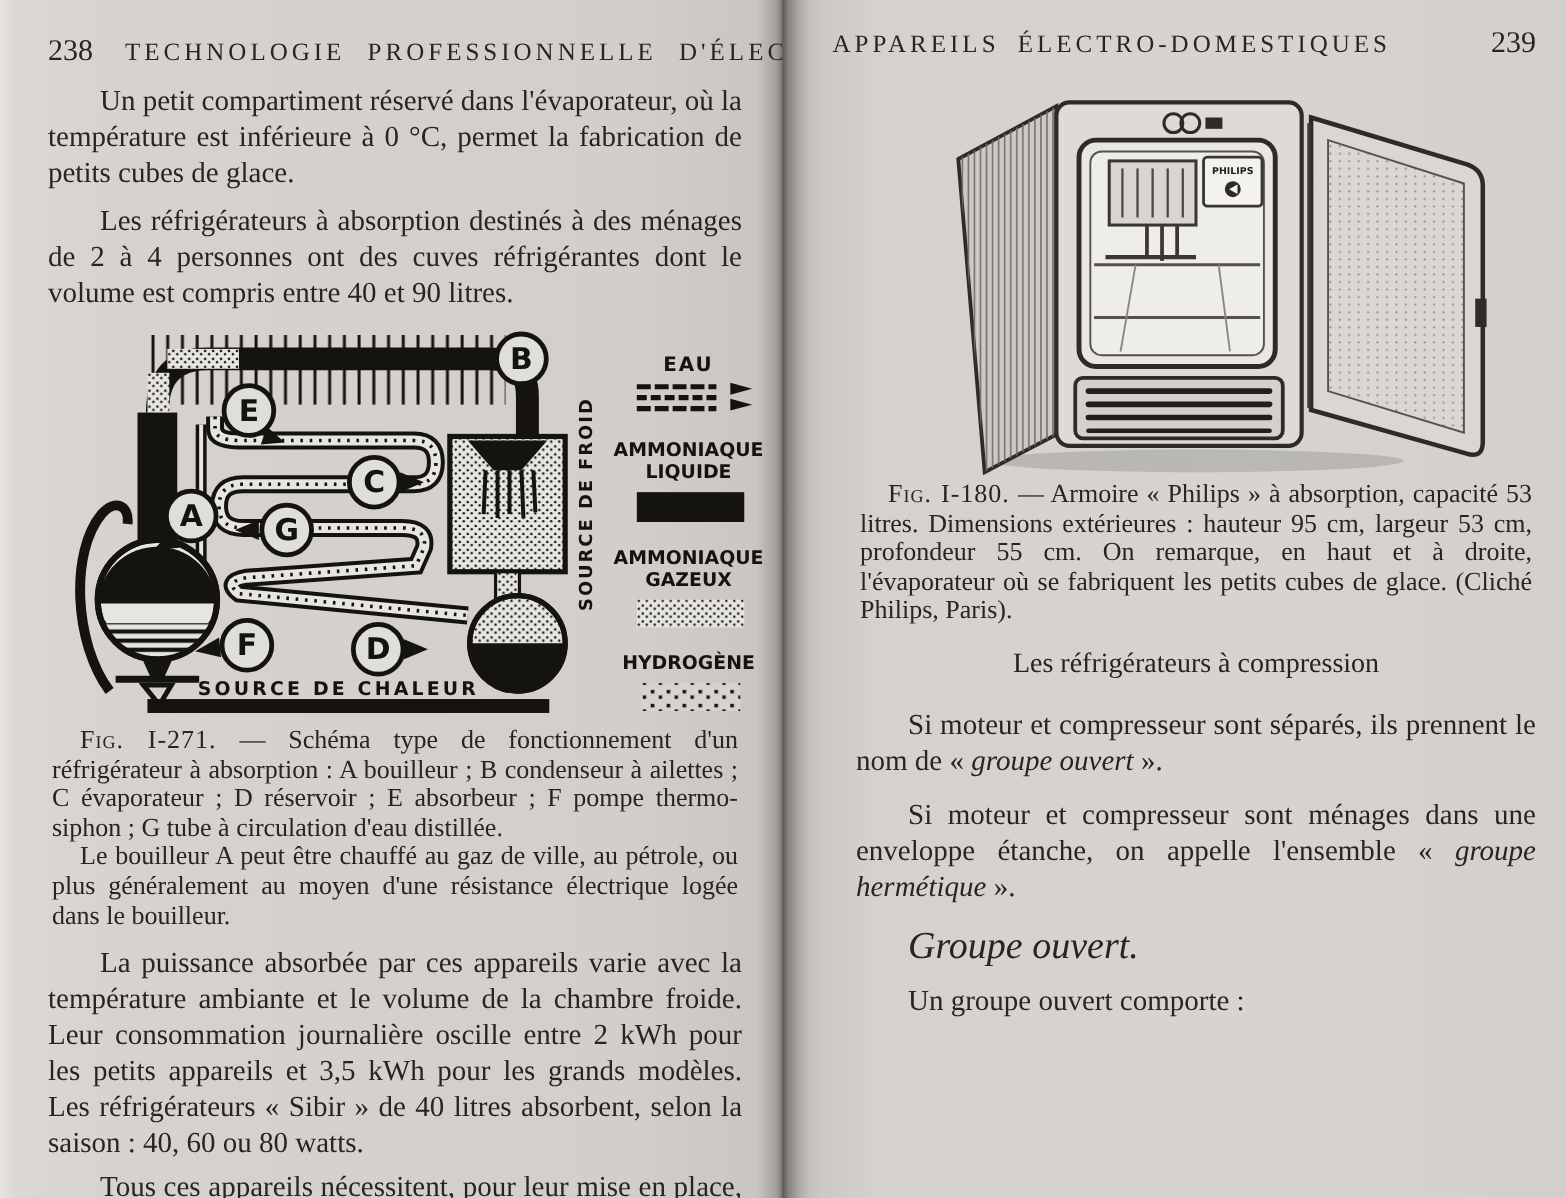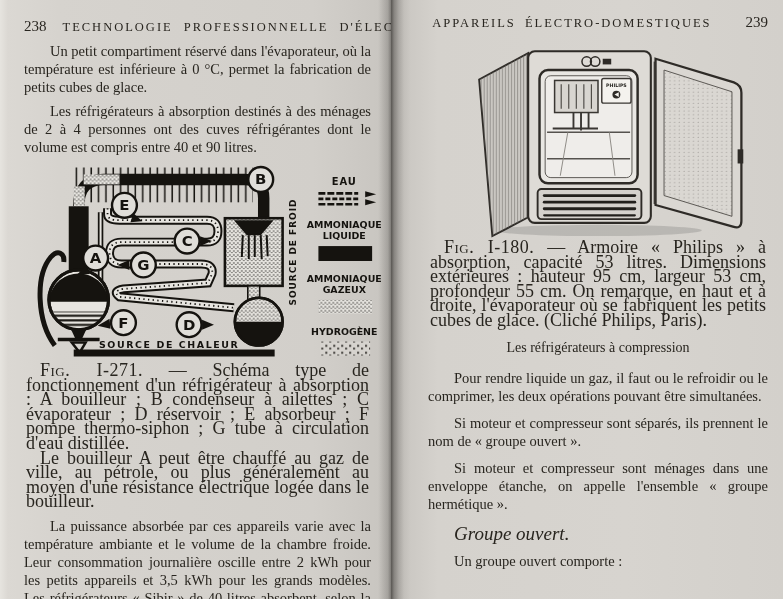--- a/index.html
+++ b/index.html
@@ -15,32 +15,32 @@
      box-sizing:border-box;}
   .gutter{position:absolute;top:0;left:378px;width:26px;height:599px;pointer-events:none;
      background:linear-gradient(90deg,rgba(0,0,0,0) 0,rgba(40,38,35,.18) 38%,rgba(35,33,30,.45) 52%,rgba(60,58,55,.25) 62%,rgba(0,0,0,0) 100%);}
   .inner-l{padding:6px 8px 0 12px;}
   .inner-r{padding:14px 15px 0 37px;}
 
   .runhead{display:flex;align-items:baseline;font-size:13px;letter-spacing:2px;
            margin-bottom:7px;white-space:nowrap;}
   .runhead .pageno{font-size:15px;letter-spacing:0;}
   .runhead.lh .title{margin-left:16px;word-spacing:6px;font-size:12.5px;}
-  .runhead.rh{justify-content:flex-end;}
+  .runhead.rh{justify-content:flex-end;gap:16px;}
   .runhead.rh .title{margin-right:34px;word-spacing:4px;font-size:12.5px;}
 
   p.body{margin:0 0 6px 0;font-size:14.5px;line-height:18px;text-align:justify;}
   p.body.ind{text-indent:26px;}
   .caption{margin:2px 2px 8px 2px;}
-  .caption p{margin:0;font-size:18px;line-height:14.6px;text-align:justify;}
+  .caption p{margin:0;font-size:13px;line-height:14.6px;text-align:justify;}
   .caption p.first{text-indent:14px;}
   .figlabel{font-variant:small-caps;letter-spacing:.5px;}
   .secheading{margin:4px 0 13px 0;font-size:14px;font-weight:normal;text-align:center;}
   .subheading{margin:8px 0 7px 0;font-size:19px;font-style:italic;text-indent:26px;}
-  .it{}
+  .it{font-style:italic;}
   svg text{font-family:"DejaVu Sans","Liberation Sans",sans-serif;}
   svg .dlabel{font-weight:bold;fill:#15130f;}
   svg .letter{font-weight:bold;font-size:15px;fill:#15130f;}
   .fig179{display:block;margin:0 0 3px -2px;}
   .fig180{display:block;margin:0 auto 2px auto;}
 </style>
 </head>
 <body>
 
 <div class="scan">
@@ -288,21 +288,20 @@
 
       <div class="caption" style="margin-bottom:12px;">
         <p class="first">
           <span class="figlabel">Fig. I-180.</span>
           <span>— Armoire « Philips » à absorption, capacité 53 litres. Dimensions extérieures : hauteur 95 cm, largeur 53 cm, profondeur 55 cm. On remarque, en haut et à droite, l'évaporateur où se fabriquent les petits cubes de glace. (Cliché Philips, Paris).</span>
         </p>
       </div>
 
       <h3 class="secheading">Les réfrigérateurs à compression</h3>
 
-      <p class="body ind" style="margin-bottom:9px;">Pour rendre liquide un gaz, il faut ou le refroidir ou le comprimer, les deux opérations pouvant être simultanées.</p>
 
       <p class="body ind" style="margin-bottom:9px;"><span>Si moteur et compresseur sont séparés, ils prennent le nom de « </span><span class="it">groupe ouvert</span><span> ».</span></p>
 
       <p class="body ind" style="margin-bottom:10px;"><span>Si moteur et compresseur sont ménages dans une enveloppe étanche, on appelle l'ensemble « </span><span class="it">groupe hermétique</span><span> ».</span></p>
 
       <p class="subheading">Groupe ouvert.</p>
       <p class="body ind" style="margin-bottom:5px;">Un groupe ouvert comporte :</p>
 
     </div>
   </div>

